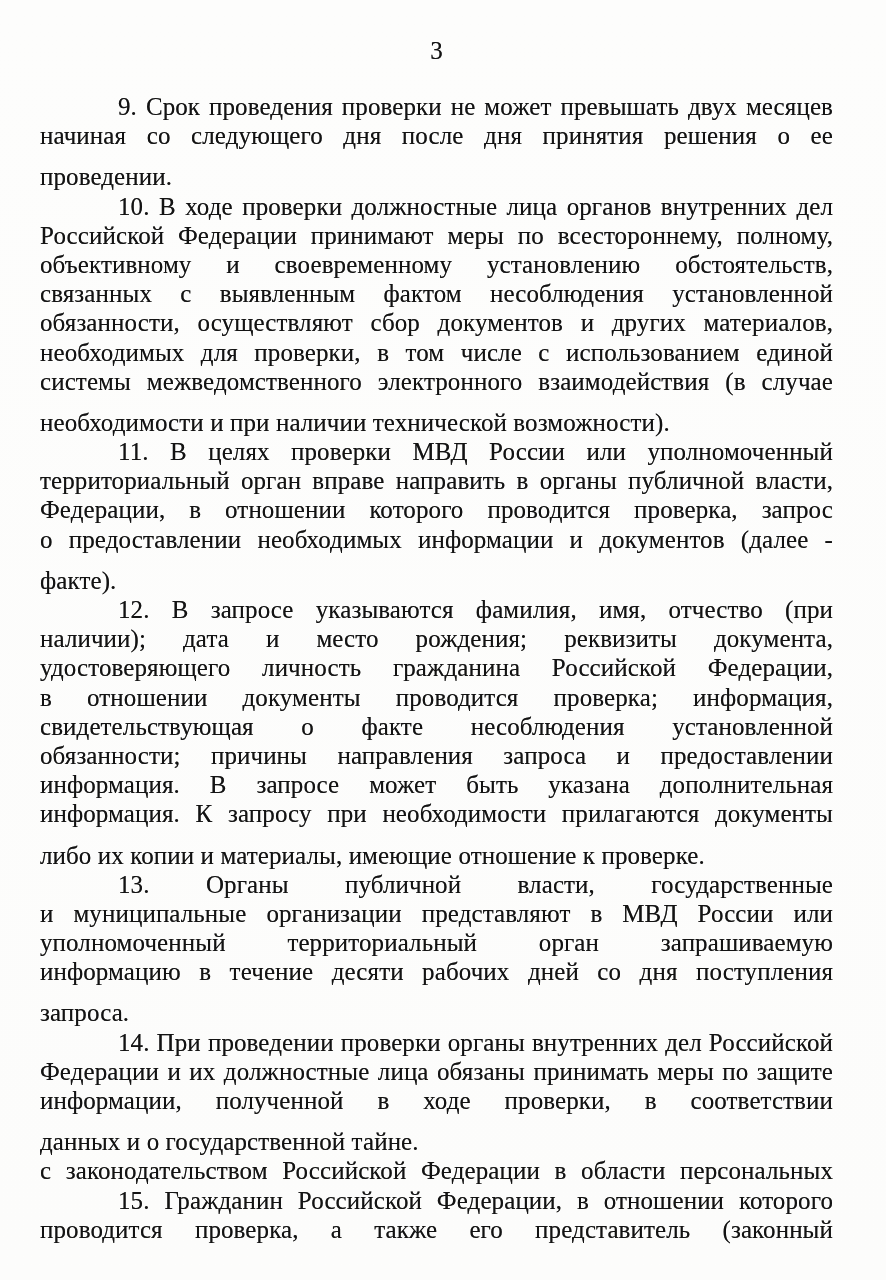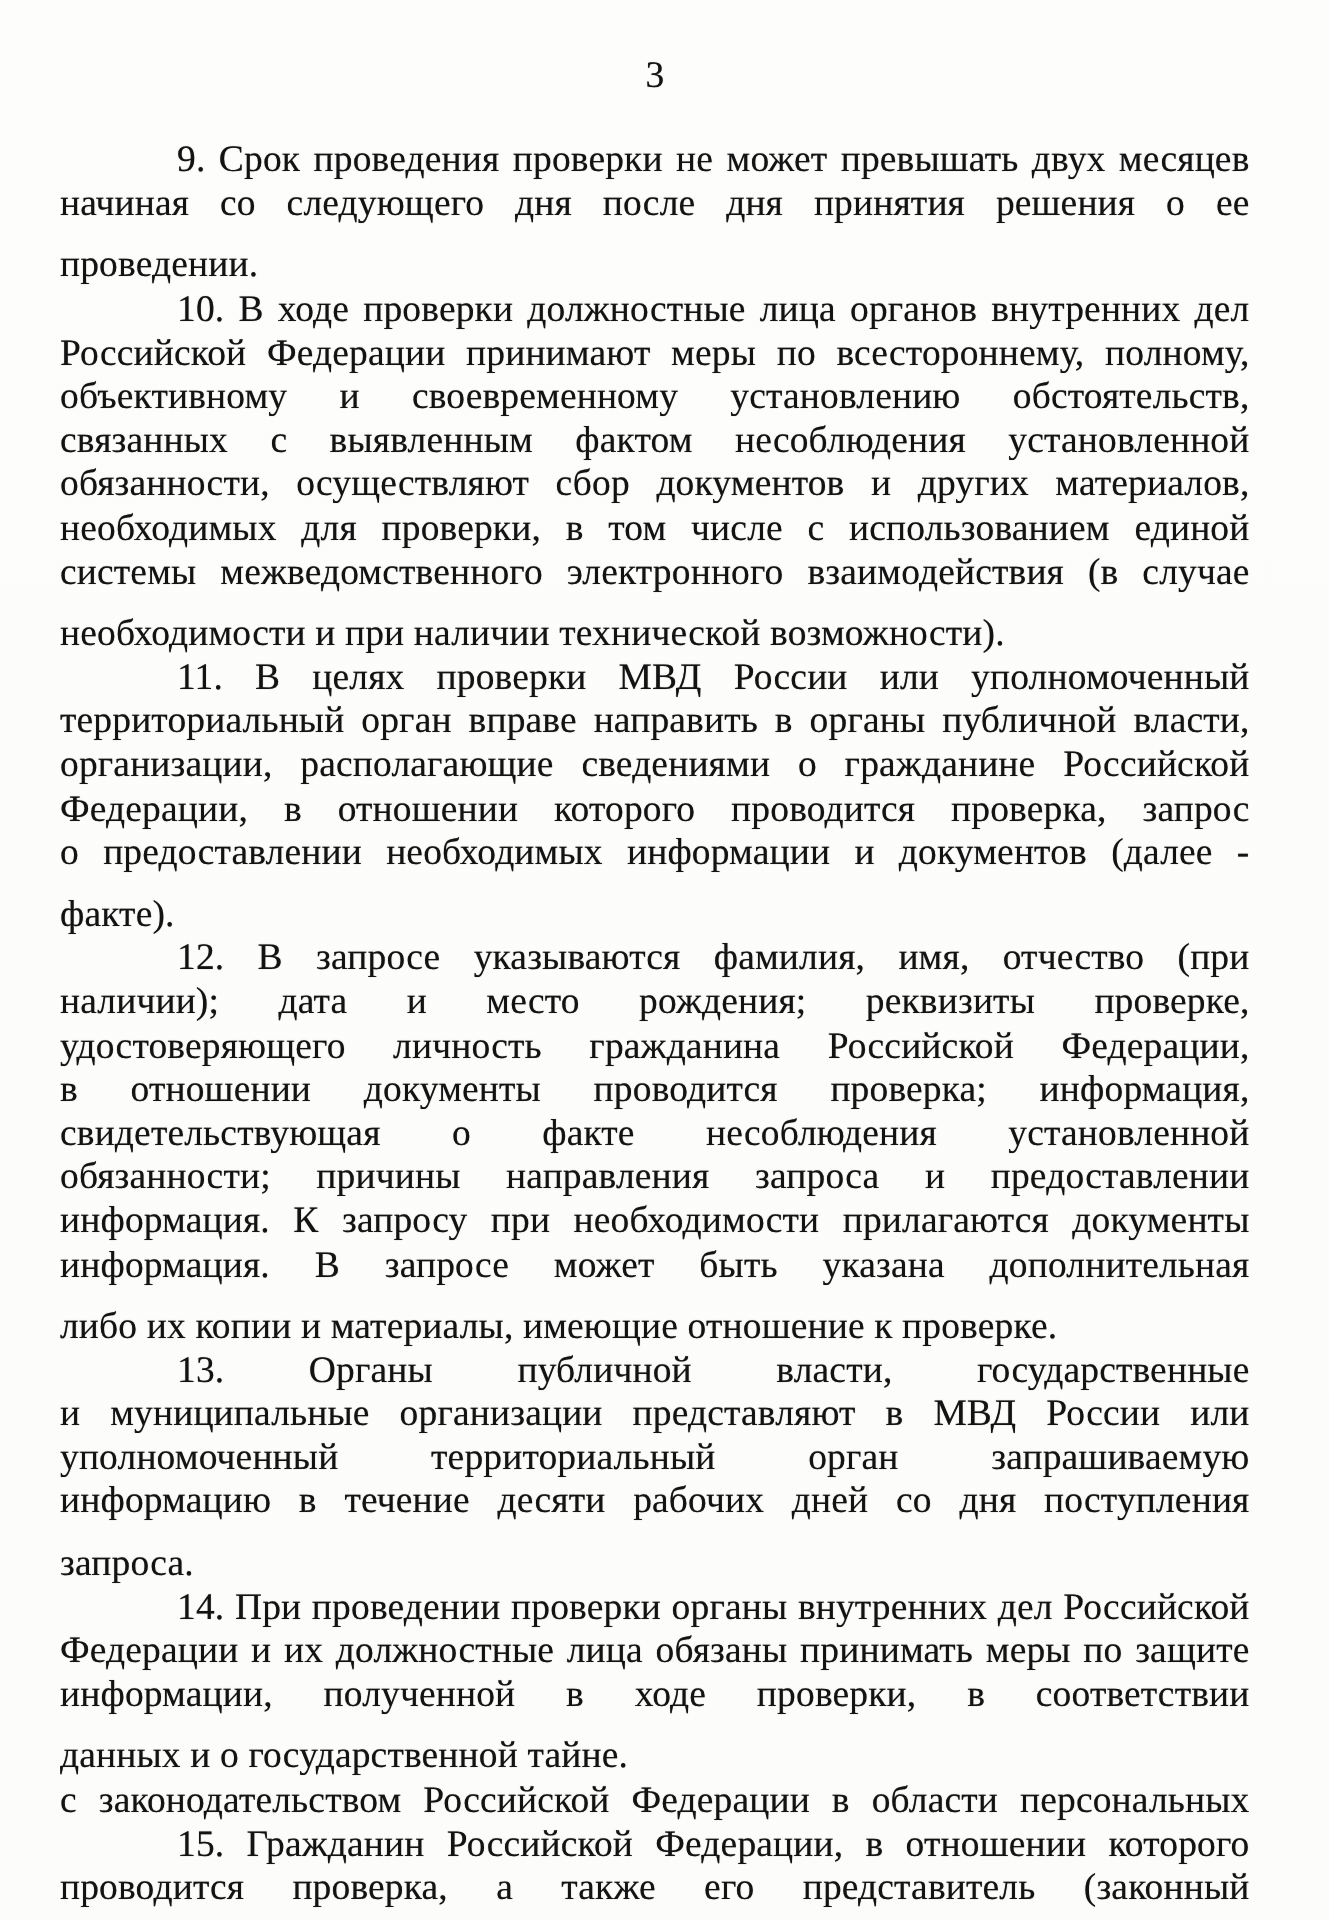--- a/index.html
+++ b/index.html
@@ -79,34 +79,33 @@
         <div class="line">объективному и своевременному установлению обстоятельств,</div>
         <div class="line">связанных с выявленным фактом несоблюдения установленной</div>
         <div class="line">обязанности, осуществляют сбор документов и других материалов,</div>
         <div class="line">необходимых для проверки, в том числе с использованием единой</div>
         <div class="line">системы межведомственного электронного взаимодействия (в случае</div>
         <div class="line final">необходимости и при наличии технической возможности).</div>
       </div>
       <div class="paragraph">
         <div class="line first">11. В целях проверки МВД России или уполномоченный</div>
         <div class="line">территориальный орган вправе направить в органы публичной власти,</div>
-        <div class="line">организации, располагающие сведениями о гражданине Российской</div>
         <div class="line">Федерации, в отношении которого проводится проверка, запрос</div>
         <div class="line">о предоставлении необходимых информации и документов (далее -</div>
         <div class="line final">факте).</div>
       </div>
       <div class="paragraph">
         <div class="line first">12. В запросе указываются фамилия, имя, отчество (при</div>
-        <div class="line">наличии); дата и место рождения; реквизиты проверке,</div>
+        <div class="line">наличии); дата и место рождения; реквизиты документа,</div>
         <div class="line">удостоверяющего личность гражданина Российской Федерации,</div>
         <div class="line">в отношении документы проводится проверка; информация,</div>
         <div class="line">свидетельствующая о факте несоблюдения установленной</div>
         <div class="line">обязанности; причины направления запроса и предоставлении</div>
+        <div class="line">информация. В запросе может быть указана дополнительная</div>
         <div class="line">информация. К запросу при необходимости прилагаются документы</div>
-        <div class="line">информация. В запросе может быть указана дополнительная</div>
         <div class="line final">либо их копии и материалы, имеющие отношение к проверке.</div>
       </div>
       <div class="paragraph">
         <div class="line first">13. Органы публичной власти, государственные</div>
         <div class="line">и муниципальные организации представляют в МВД России или</div>
         <div class="line">уполномоченный территориальный орган запрашиваемую</div>
         <div class="line">информацию в течение десяти рабочих дней со дня поступления</div>
         <div class="line final">запроса.</div>
       </div>
       <div class="paragraph">

